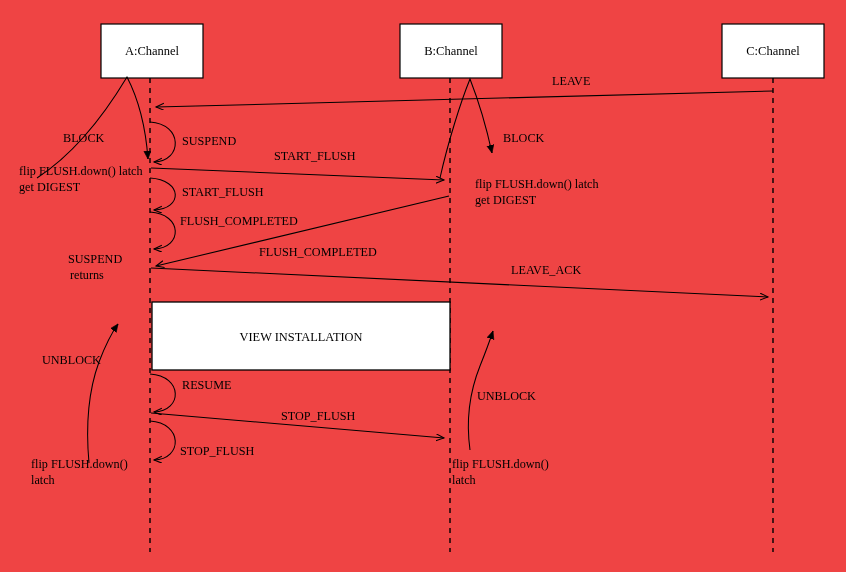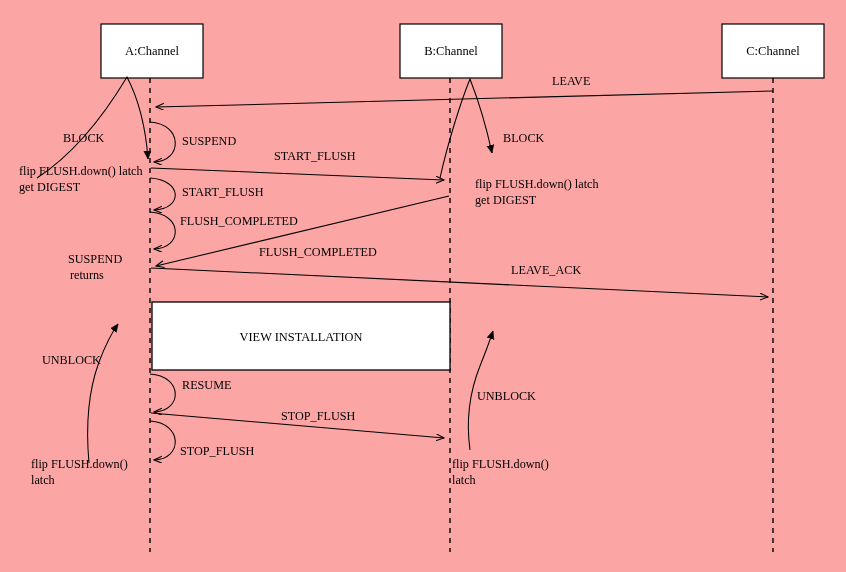--- a/index.html
+++ b/index.html
@@ -7,21 +7,21 @@
     padding: 0;
     background: #ffffff;
   }
   body {
     font-family: "Liberation Serif", "DejaVu Serif", serif;
   }
   #diagram-root {
     position: relative;
     width: 846px;
     height: 572px;
-    background: #fca5a5;
+    background: #ef4444;
     overflow: hidden;
   }
   svg#seq-svg {
     position: absolute;
     top: 0;
     left: 0;
     width: 846px;
     height: 572px;
     display: block;
   }

